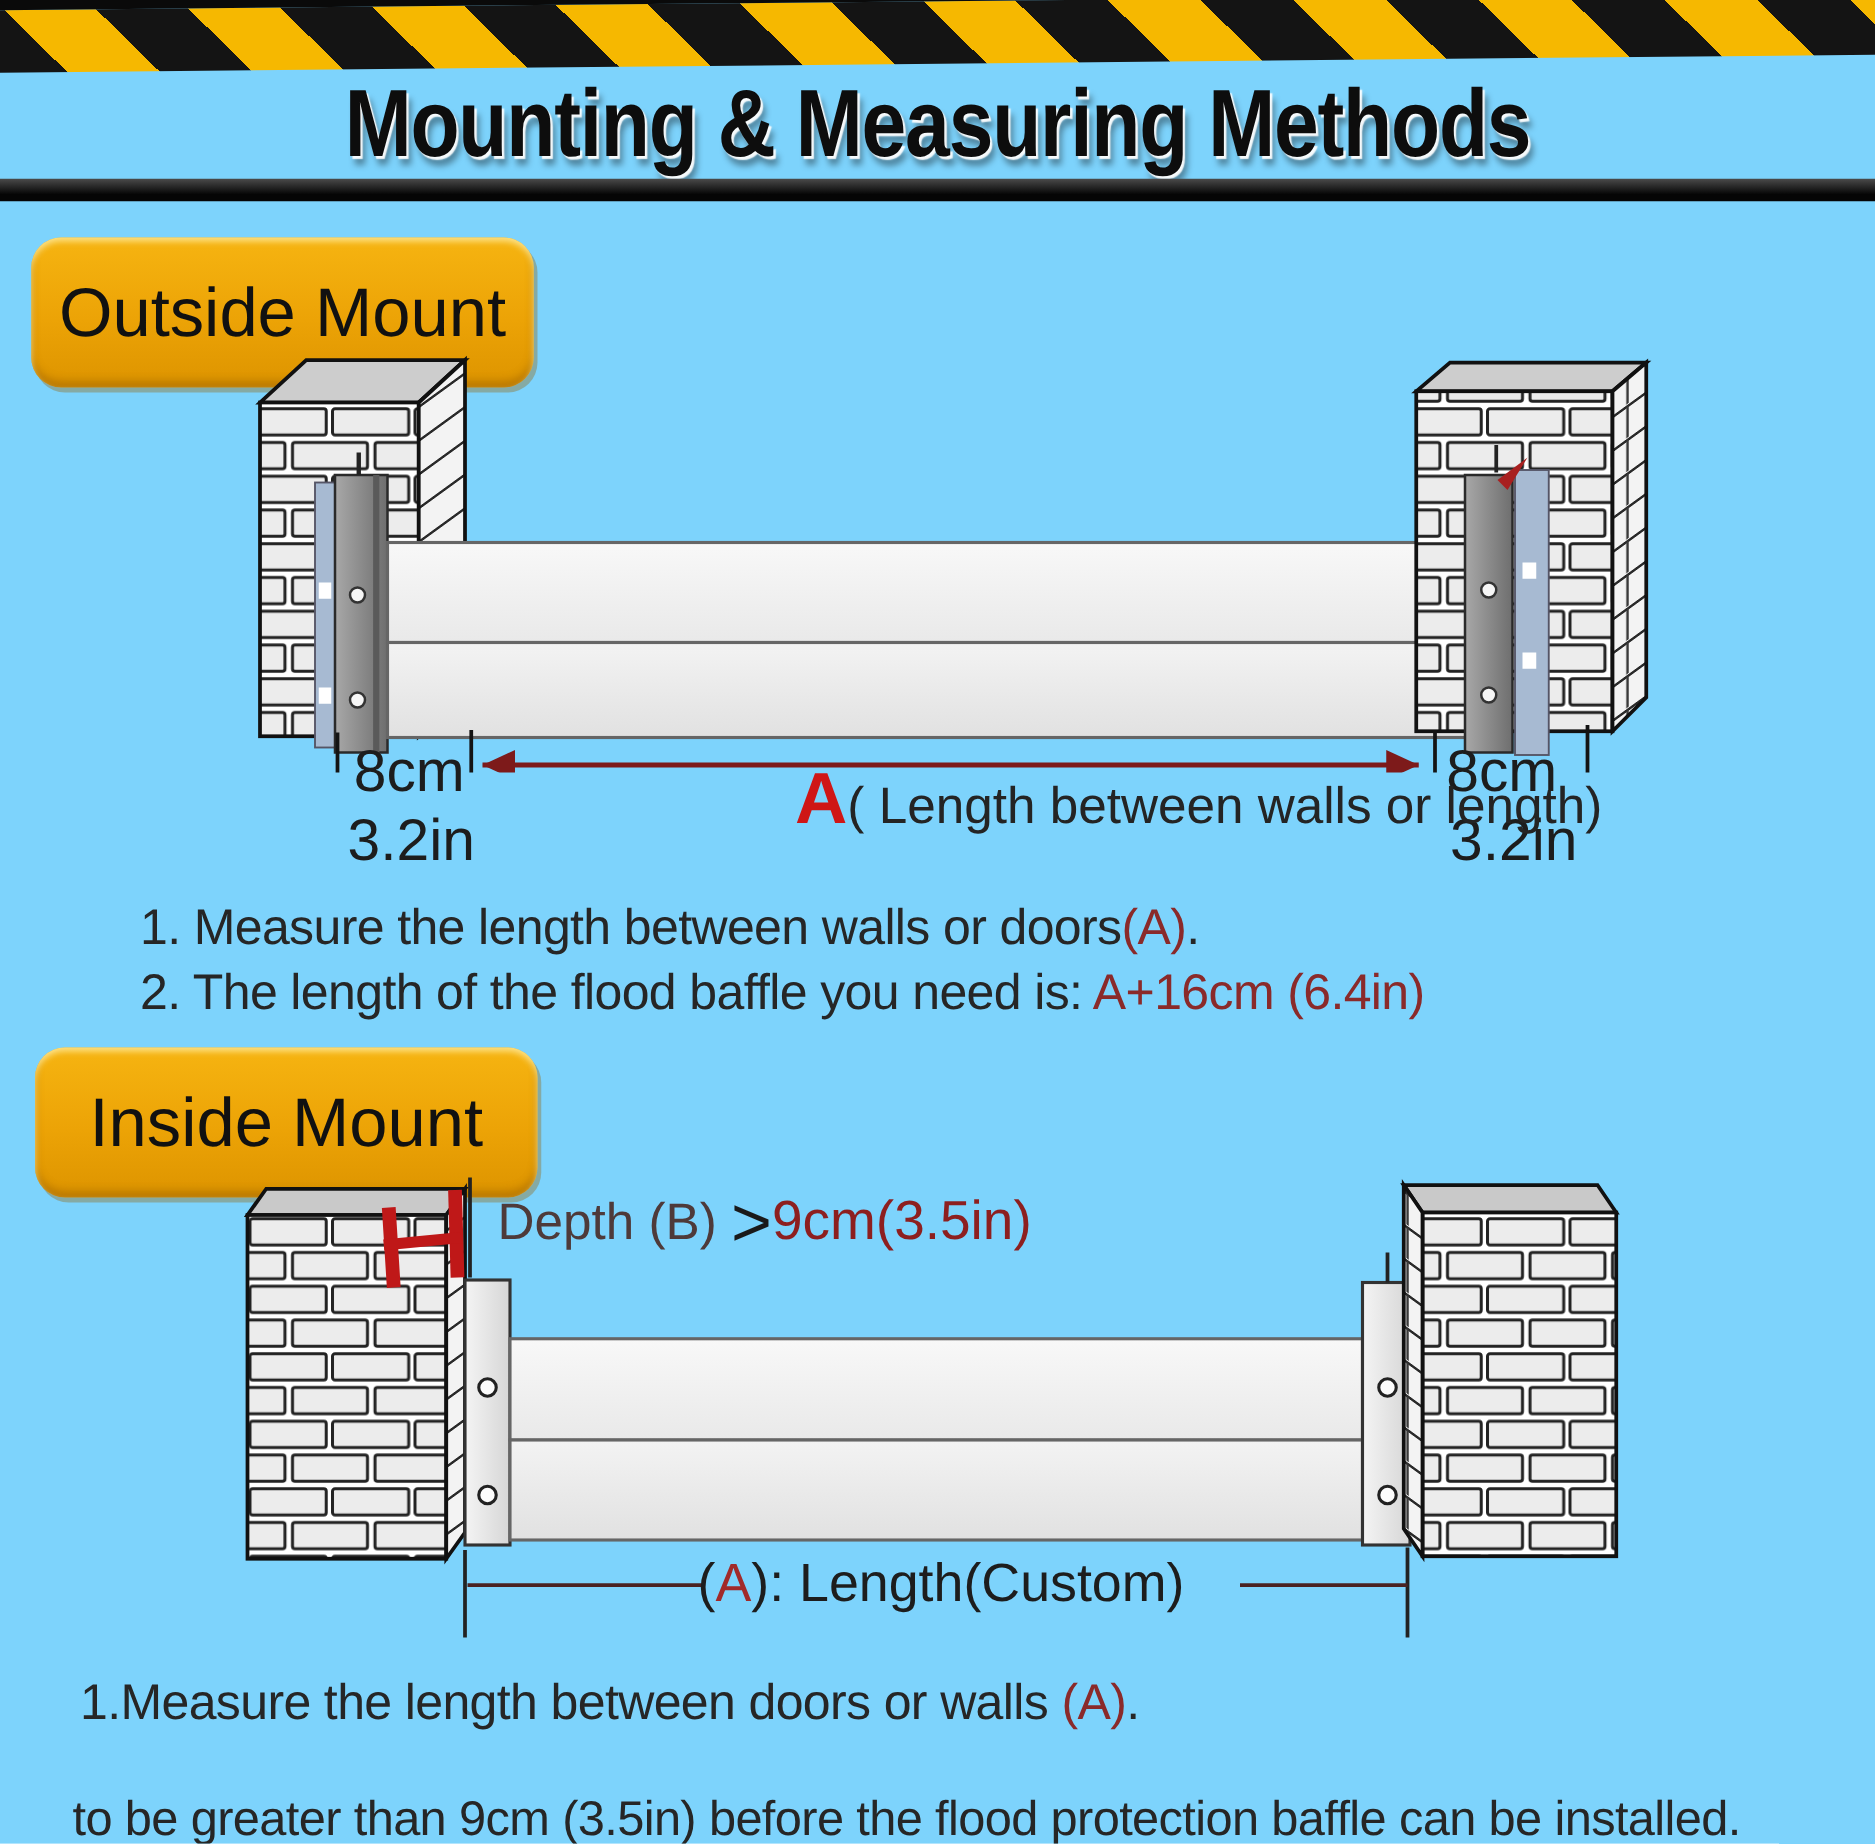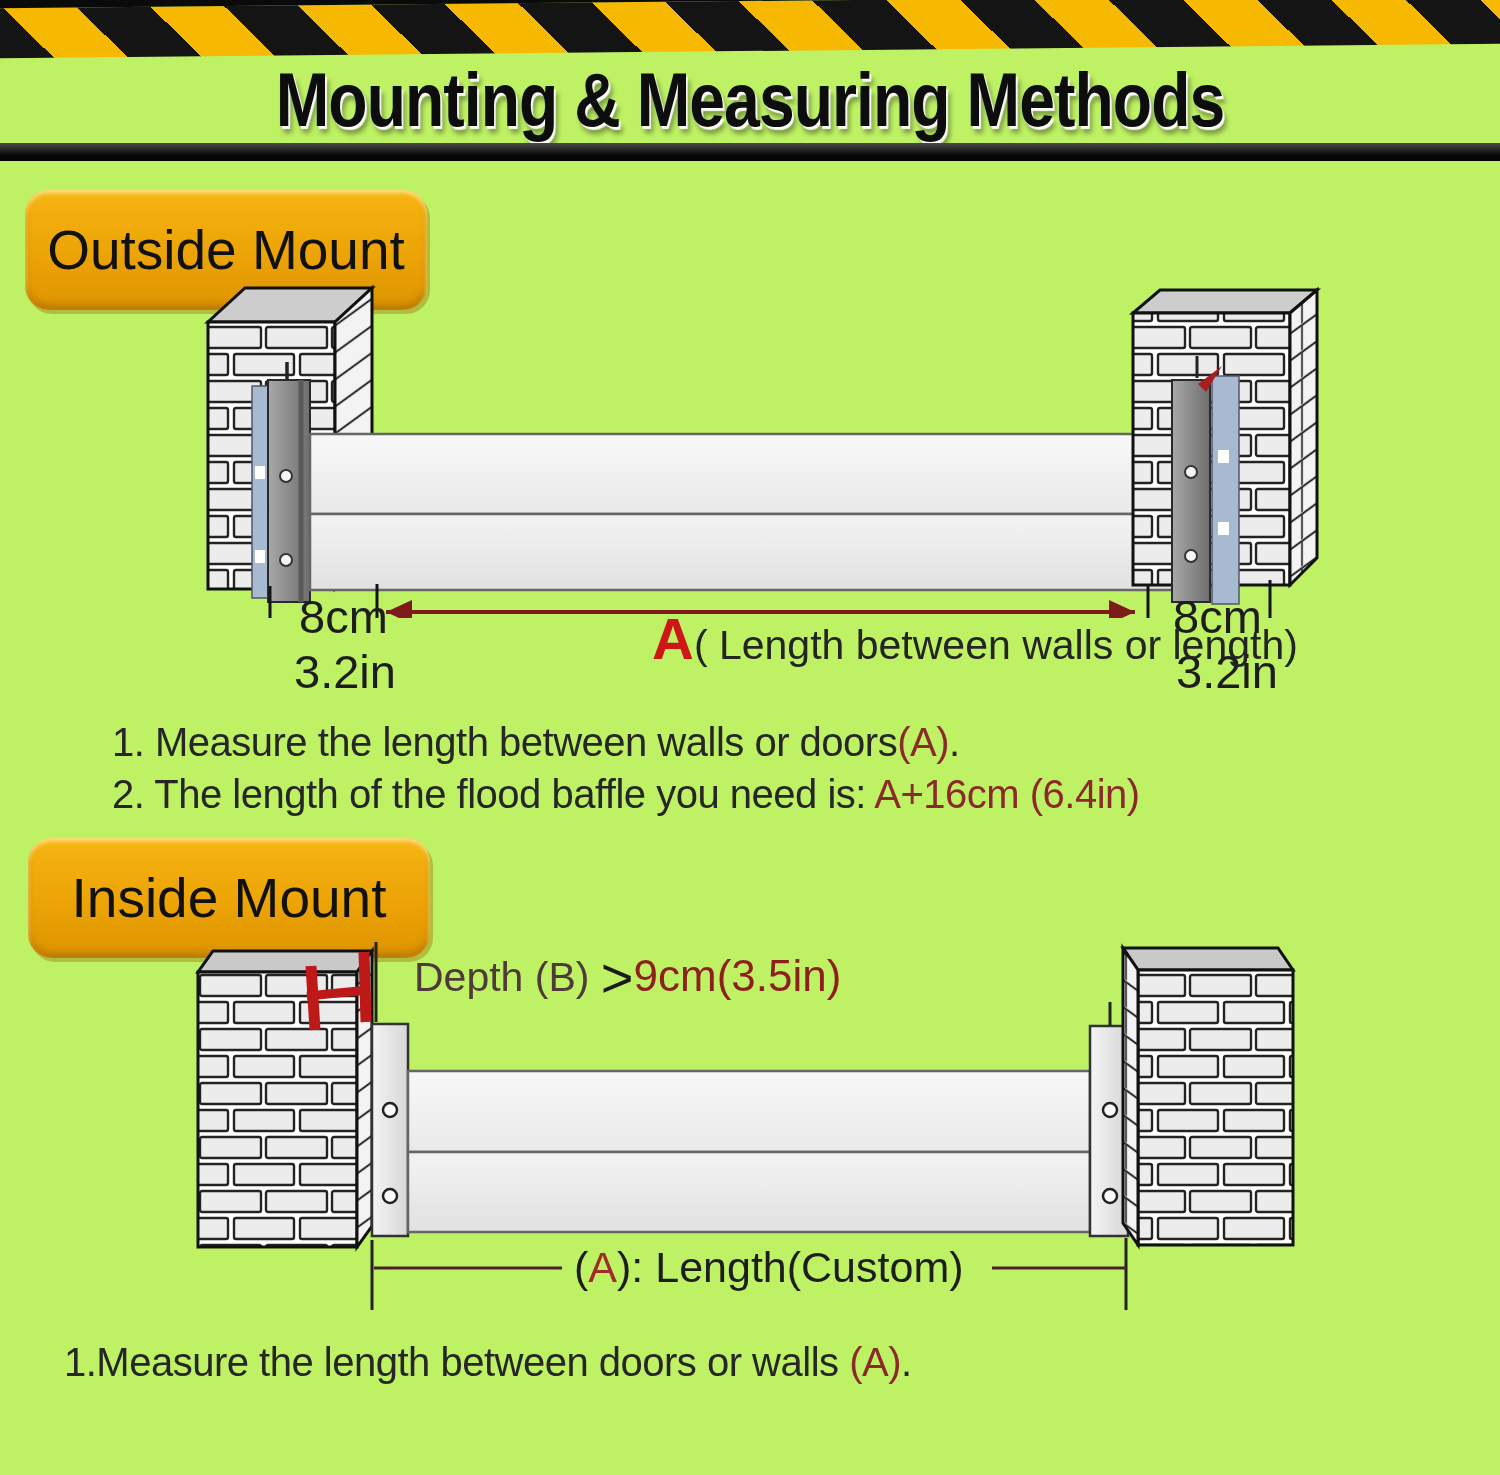--- a/index.html
+++ b/index.html
@@ -1,16 +1,16 @@
 <!DOCTYPE html>
 <html><head>
 <meta charset="utf-8">
 <style>
   html,body{margin:0;padding:0;background:#fff;}
-  .page{position:relative;width:1500px;height:1475px;background:#bef264;overflow:hidden;
+  .page{position:relative;width:1500px;height:1475px;background:#7dd3fc;overflow:hidden;
         font-family:"Liberation Sans", sans-serif;color:#1d1d1d;}
   
   .tape{position:absolute;top:0;left:0;width:1500px;height:64px;overflow:hidden;}
   .tape-stripes{position:absolute;top:-12px;left:-20px;right:-20px;height:50px;
         border-top:13px solid #0a0a0a;
         background:repeating-linear-gradient(45deg,#141414 0 52px,#f6b800 52px 104px);
         transform:rotate(-0.55deg);}
   .title{position:absolute;top:58px;left:0;width:1500px;margin:0;text-align:center;
         font-size:67px;font-weight:800;letter-spacing:-1px;color:#0d0d0d;line-height:84px;
         transform:scale(.96,1.14);transform-origin:center;
@@ -21,21 +21,21 @@
   .badge{position:absolute;width:402px;height:120px;border-radius:24px;
         background:linear-gradient(180deg,#f6b411,#eca306 55%,#dd9400);
         box-shadow:3px 4px 0 rgba(150,95,0,.35), inset 0 3px 5px rgba(255,236,160,.85), inset 0 -5px 7px rgba(140,85,0,.45);
         display:flex;align-items:center;justify-content:center;
         font-size:55px;color:#111;}
   .badge1{left:25px;top:190px;}
   .badge2{left:28px;top:838px;justify-content:center;}
   
   .diagram{position:absolute;left:0;}
   
-  .lbl{position:absolute;white-space:nowrap;line-height:1;color:#1d1d1d;margin-left:16px;}
+  .lbl{position:absolute;white-space:nowrap;line-height:1;color:#1d1d1d;}
   .cm{font-size:47px;}
   .big-a{font-size:58px;font-weight:700;color:#cf1616;}
   .span-text{font-size:41px;color:#242424;}
   .step{position:absolute;white-space:nowrap;font-size:40px;line-height:1;color:#262626;letter-spacing:-.5px;}
   .mrn{color:#8a2a2a;}
   .depth-a{font-size:41px;color:#4e3a3a;}
   .depth-gt{font-size:56px;color:#1a1a1a;vertical-align:-6px;}
   .depth-b{font-size:44px;color:#8d1f1f;}
   .lenlab{font-size:43px;color:#1d1d1d;}
   .lred{color:#a12a2a;}
@@ -238,14 +238,15 @@
   <div class="lbl" style="left:398px;top:950px">
     <span class="depth-a">Depth (B) </span><span class="depth-gt">&gt;</span><span class="depth-b">9cm(3.5in)</span>
   </div>
   <div class="lbl lenlab" style="left:558px;top:1246px">
     <span>(</span><span class="lred">A</span><span>): Length(Custom)</span>
   </div>
 
   <div class="step" style="left:64px;top:1342px">
     <span>1.Measure the length between doors or walls </span><span class="mrn">(A)</span><span>.</span>
   </div>
+  <div class="step" style="left:58px;top:1436px;font-size:39px">to be greater than 9cm (3.5in) before the flood protection baffle can be installed.</div>
 
 </div>
 
 </body></html>

